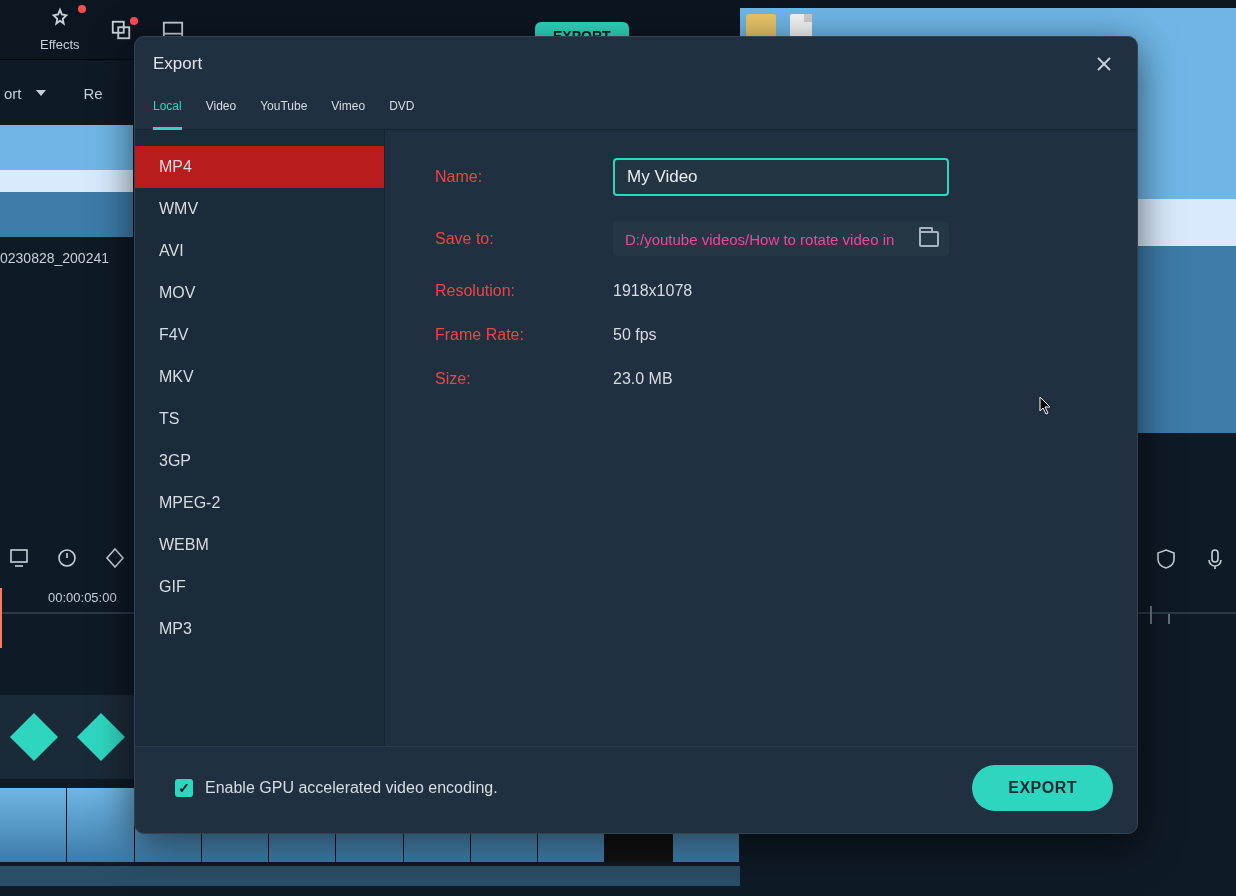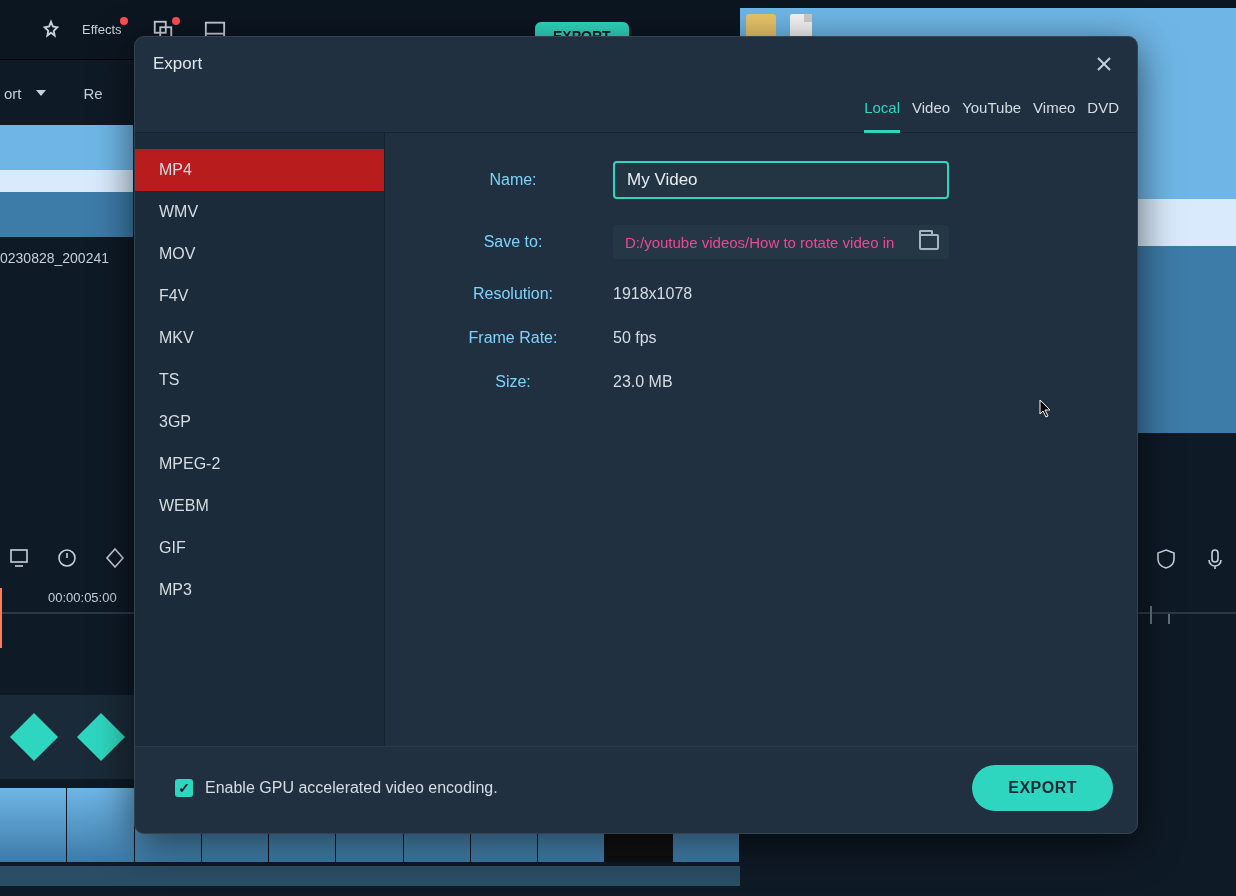--- a/index.html
+++ b/index.html
@@ -19,21 +19,21 @@
     background: #0e1a26;
   }
   .top-toolbar {
     position: absolute; top: 0; left: 0; right: 0;
     height: 60px;
     background: #0c1621;
     border-bottom: 1px solid #000;
     display: flex; align-items: center; gap: 30px;
     padding-left: 40px;
   }
-  .tool-item { display: flex; flex-direction: row; align-items: center; gap: 20px; font-size: 13px; color: #c8d0d8; position: relative; }
+  .tool-item { display: flex; flex-direction: column; align-items: center; gap: 8px; font-size: 13px; color: #c8d0d8; position: relative; }
   .tool-item .dot { position: absolute; top: -2px; right: -6px; width: 8px; height: 8px; border-radius: 50%; background: #ff4d4f; }
   .tool-icon { width: 22px; height: 22px; display:flex; align-items:center; justify-content:center; }
   .export-pill {
     position: absolute; left: 535px; top: 22px;
     background: #2fd6bf; color: #0a1520; font-weight: 700;
     padding: 6px 18px; border-radius: 6px; font-size: 14px;
   }
 
   .sub-bar {
     position: absolute; top: 78px; left: 0; width: 130px; height: 30px;
@@ -105,24 +105,23 @@
     overflow: hidden;
   }
   .dlg-head {
     display:flex; align-items:center; justify-content:space-between;
     padding: 14px 20px 6px 18px;
     font-size: 17px; color:#e0e6ea;
   }
   .close-x { width:26px; height:26px; display:flex; align-items:center; justify-content:center; cursor:pointer; color:#c8d0d8; font-size:20px; }
 
   .dlg-tabs {
-    display:flex; gap:12px; padding: 10px 18px 0 18px;
+    display:flex; gap:24px; padding: 10px 18px 0 18px;
     border-bottom: 1px solid #17242f;
-    font-size: 15px;
-    justify-content: flex-end;
+    font-size: 12px;
   }
   .tab { padding: 6px 0 14px 0; color:#d5dde3; cursor:pointer; }
   .tab.active { color:#2fd6bf; border-bottom: 3px solid #2fd6bf; margin-bottom:-1px;}
 
   .dlg-body { flex: 1; display:flex; }
   .fmt-list {
     width: 250px;
     background: #1c2b39;
     border-right: 1px solid #17242f;
     padding-top: 16px;
@@ -137,21 +136,21 @@
 
   .form-area {
     flex:1;
     padding: 28px 50px 20px 50px;
     display:flex; flex-direction:column;
     position: relative;
   }
   .form-title { font-size: 16px; color:#c8d0d8; border-bottom:1px solid #2a3a48; padding-bottom:10px; margin-bottom:26px; }
 
   .row { display:flex; align-items:center; margin-bottom:26px; }
-  .row-label { width: 178px; text-align:center; font-size:16px; color:#7dd3fc; padding-right:22px;}
+  .row-label { width: 178px; text-align:left; font-size:16px; color:#ef4444; padding-right:22px;}
   .row-val { font-size:16px; color:#d5dde3; }
   .name-input {
     width: 336px; height: 38px;
     background:#233443;
     border: 2px solid #2fd6bf;
     border-radius: 4px;
     color:#e8eef2; font-size:17px;
     padding: 0 12px;
     outline:none;
   }
@@ -327,20 +326,21 @@
     <div class="tab">Video</div>
     <div class="tab">YouTube</div>
     <div class="tab">Vimeo</div>
     <div class="tab">DVD</div>
   </div>
 
   <div class="dlg-body">
     <div class="fmt-list">
       <div class="fmt-item selected">MP4</div>
       <div class="fmt-item">WMV</div>
+      <div class="fmt-item">AVI</div>
       <div class="fmt-item">MOV</div>
       <div class="fmt-item">F4V</div>
       <div class="fmt-item">MKV</div>
       <div class="fmt-item">TS</div>
       <div class="fmt-item">3GP</div>
       <div class="fmt-item">MPEG-2</div>
       <div class="fmt-item">WEBM</div>
       <div class="fmt-item">GIF</div>
       <div class="fmt-item">MP3</div>
     </div>

